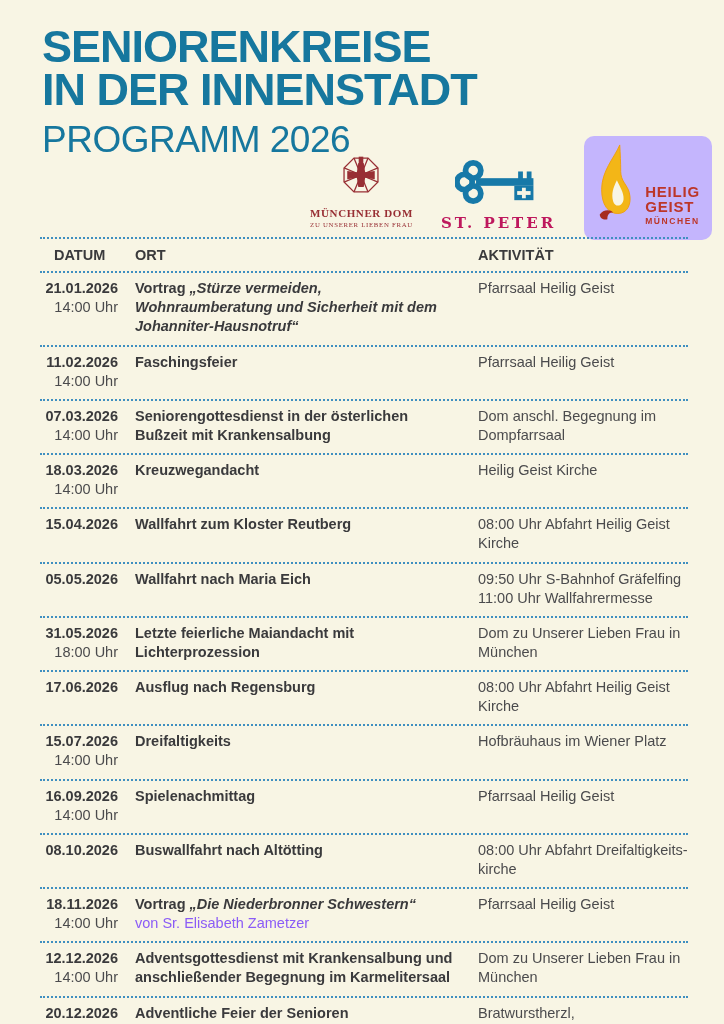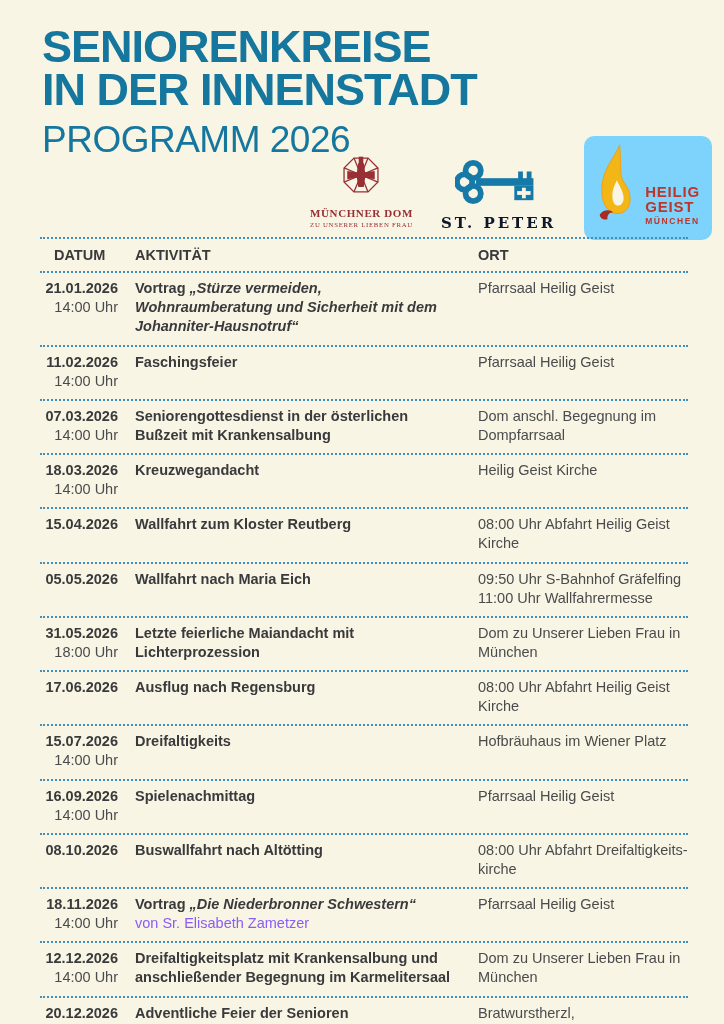--- a/index.html
+++ b/index.html
@@ -34,24 +34,24 @@
     font-size:11px;letter-spacing:.6px;color:var(--domred,#982f34);
     margin-top:4px;white-space:nowrap;
   }
   .logo-dom .lsub{
     font-family:"Liberation Serif",serif;font-size:6.8px;
     letter-spacing:.7px;color:var(--domred,#982f34);margin-top:2px;white-space:nowrap;
   }
   .logo-peter{margin-bottom:8px;}
   .logo-peter .lname{
     font-family:"DejaVu Serif","Liberation Serif",serif;font-weight:700;
-    font-size:15px;letter-spacing:3px;color:#0f172a;margin-top:6px;white-space:nowrap;
+    font-size:15px;letter-spacing:3px;color:#be185d;margin-top:6px;white-space:nowrap;
   }
   .logo-heilig{
-    background:#7dd3fc;border-radius:10px;
+    background:#c4b5fd;border-radius:10px;
     display:flex;flex-direction:row;align-items:flex-end;gap:9px;
     padding:8px 12px 12px 10px;
   }
   .hg-text{display:flex;flex-direction:column;line-height:1.05;padding-bottom:2px;}
   .hg-big{font-size:15px;font-weight:700;letter-spacing:.8px;color:var(--hgred,#bc3629);}
   .hg-small{font-size:8.5px;font-weight:700;letter-spacing:1.6px;color:var(--hgred,#bc3629);margin-top:2px;}
   
   .table{position:absolute;top:237px;left:40px;right:36px;}
   .trow{
     display:grid;grid-template-columns:78px 326px 1fr;column-gap:17px;
@@ -137,22 +137,22 @@
         <span class="hg-big">HEILIG</span>
         <span class="hg-big">GEIST</span>
         <span class="hg-small">MÜNCHEN</span>
       </div>
     </div>
   </div>
 
   <div class="table">
     <div class="trow thead">
       <div class="hc-datum">DATUM</div>
+      <div>ORT</div>
       <div>AKTIVITÄT</div>
-      <div>ORT</div>
     </div>
     <div id="rows-host">
   <div class="trow">
     <div class="cell-date">
       <div class="d">21.01.2026</div>
       <div class="t">14:00 Uhr</div>
     </div>
     <div class="cell-act"><span class="seg b">Vortrag </span><span class="seg bi">„Stürze vermeiden, Wohnraumberatung und Sicherheit mit dem Johanniter-Hausnotruf“</span></div>
     <div class="cell-ort">Pfarrsaal Heilig Geist</div>
   </div>
@@ -254,21 +254,21 @@
     </div>
     <div class="cell-act"><span class="seg b">Vortrag </span><span class="seg bi">„Die Niederbronner Schwestern“</span><br><span class="seg r">von Sr. Elisabeth Zametzer</span></div>
     <div class="cell-ort">Pfarrsaal Heilig Geist</div>
   </div>
 
   <div class="trow">
     <div class="cell-date">
       <div class="d">12.12.2026</div>
       <div class="t">14:00 Uhr</div>
     </div>
-    <div class="cell-act"><span class="seg b">Dreifaltigkeitsplatz mit Krankensalbung und anschließender Begegnung im Karmelitersaal</span></div>
+    <div class="cell-act"><span class="seg b">Adventsgottesdienst mit Krankensalbung und anschließender Begegnung im Karmelitersaal</span></div>
     <div class="cell-ort">Dom zu Unserer Lieben Frau in München</div>
   </div>
 
   <div class="trow">
     <div class="cell-date">
       <div class="d">20.12.2026</div>
       <div class="t">12:00 Uhr</div>
     </div>
     <div class="cell-act"><span class="seg b">Adventliche Feier der Senioren</span></div>
     <div class="cell-ort">Bratwurstherzl, Dreifaltigkeitsplatz</div>

